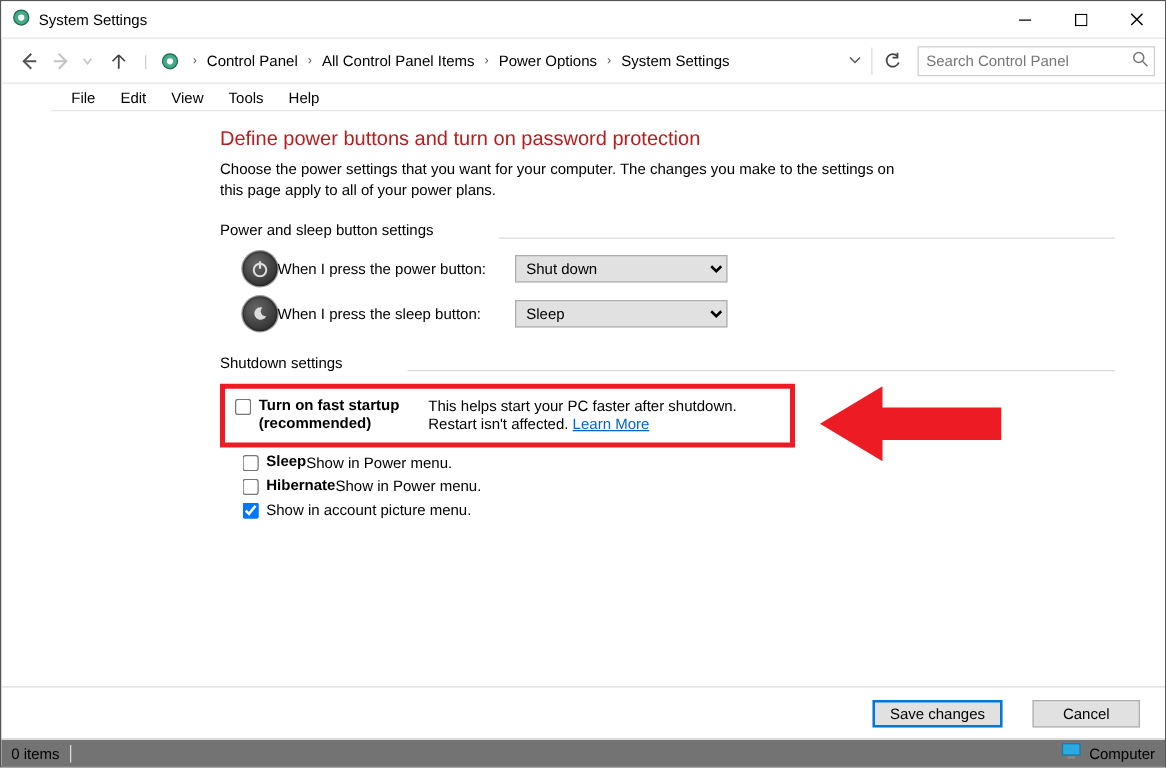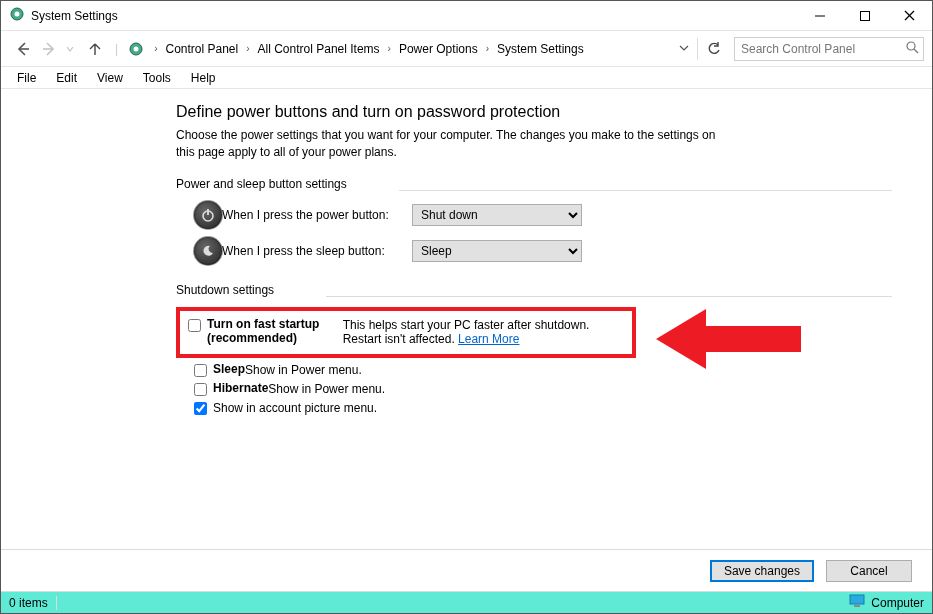--- a/index.html
+++ b/index.html
@@ -66,31 +66,32 @@
   .search .search-icon { margin-left:auto; }
   
   .menubar {
     height: 22px;
     display: flex;
     align-items: center;
     padding: 0 6px;
     gap: 0;
     border-bottom: 1px solid #e5e5e5;
     font-size:12px;
+    margin-left:40px;
   }
   .menubar span { padding: 2px 10px; }
   
   .content {
     flex: 1;
     padding: 14px 40px 10px 175px;
     position: relative;
     overflow: hidden;
   }
   h1.page-title {
-    color: #000000;
+    color: #b91c1c;
     font-size: 16px;
     font-weight: normal;
     margin: 0 0 6px 0;
   }
   .page-desc { margin: 0 0 16px 0; max-width:560px; line-height:1.4;}
   .section-label {
     display:flex; align-items:flex-end;
     margin: 4px 0 10px 0;
     color:#000;
     gap:44px;
@@ -137,40 +138,40 @@
     top: 215px; left: 655px;
   }
   
   .bottom-btns {
     height: 42px;
     border-top: 1px solid #dcdcdc;
     display:flex;
     align-items:center;
     justify-content:flex-end;
     padding: 0 20px;
-    gap: 12px;
+    gap: 24px;
   }
   .btn {
     height: 22px; min-width:86px;
     border:1px solid #adadad;
     background:#e1e1e1;
     font-size:12px;
     padding: 0 14px;
     display:flex; align-items:center; justify-content:center;
   }
   .btn.primary { border:2px solid #0078d7; padding: 0 12px; }
   
   .statusbar {
     height: 22px;
     border-top:1px solid #dcdcdc;
     display:flex;
     align-items:center;
     padding: 0 8px;
     font-size:12px;
-    background:#5eead4;
+    background:#737373;
     text-align:right;
   }
   .statusbar .divider { width:1px; height:14px; background:#dcdcdc; margin:0 8px;}
   .statusbar .right { margin-left:auto; display:flex; align-items:center; gap:6px;}
 </style>
 </head>
 <body>
 
 <div class="titlebar">
   <span>

